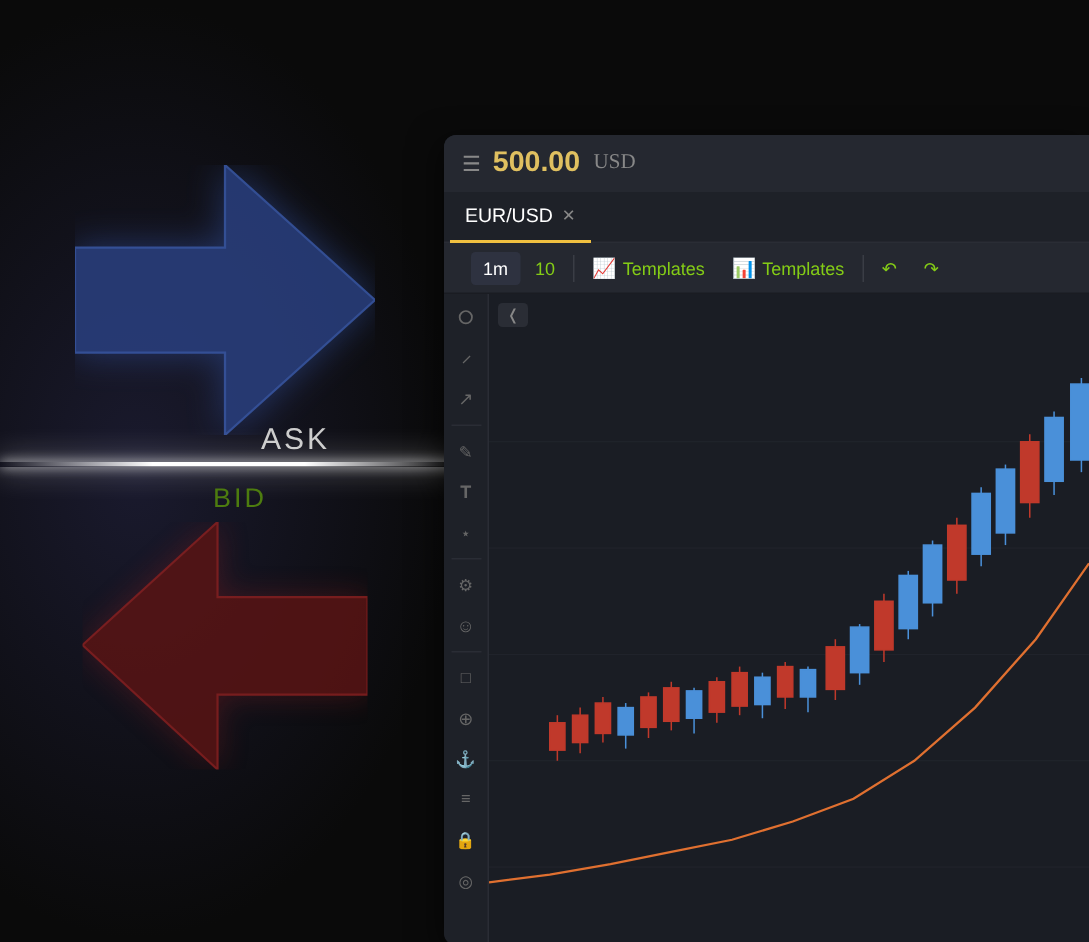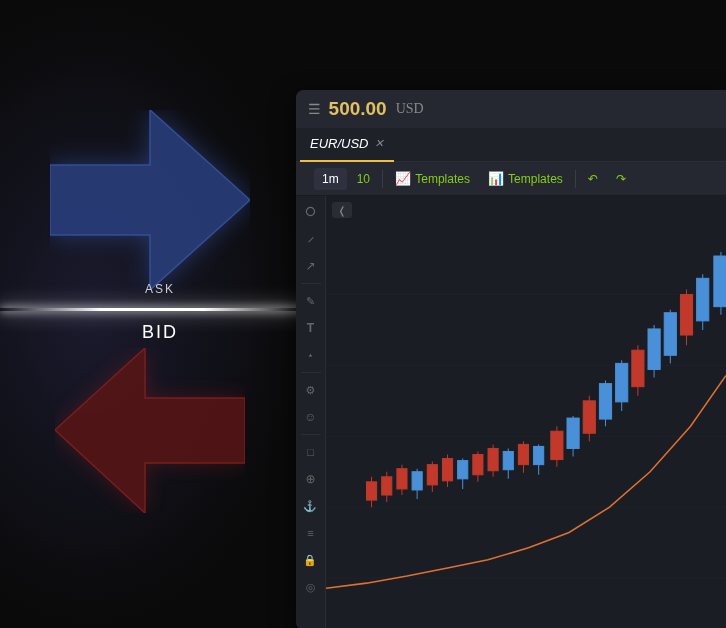--- a/index.html
+++ b/index.html
@@ -20,44 +20,44 @@
       height: 628px;
       background: radial-gradient(ellipse at 30% 50%, #1a1a2e 0%, #0a0a0a 70%);
     }
 
     
     .ask-label {
       position: absolute;
       left: 100px;
       top: 282px;
       color: #ccc;
-      font-size: 12px;
+      font-size: 20px;
       font-weight: 400;
       letter-spacing: 2px;
-      text-align: center;
+      text-align: right;
       width: 120px;
     }
 
     
     .divider-line {
       position: absolute;
       left: 0;
       top: 308px;
       width: 305px;
       height: 3px;
       background: linear-gradient(to right, transparent, #ffffff, #ffffff, transparent);
       box-shadow: 0 0 8px #fff, 0 0 20px #fff;
     }
 
     
     .bid-label {
       position: absolute;
       left: 100px;
       top: 322px;
-      color: #ffffff;
+      color: #4d7c0f;
       font-size: 18px;
       font-weight: 400;
       letter-spacing: 2px;
       text-align: center;
       width: 120px;
     }
 
     
     .trading-panel {
       position: absolute;
@@ -106,21 +106,20 @@
     .tab {
       display: flex;
       align-items: center;
       padding: 0 10px;
       height: 34px;
       font-size: 13px;
       color: #aaa;
       cursor: pointer;
       border-bottom: 2px solid transparent;
       gap: 6px;
-      font-style: italic;
     }
 
     .tab.active {
       color: #fff;
       border-bottom: 2px solid #f0c040;
     }
 
     .tab-close {
       color: #888;
       font-size: 11px;

